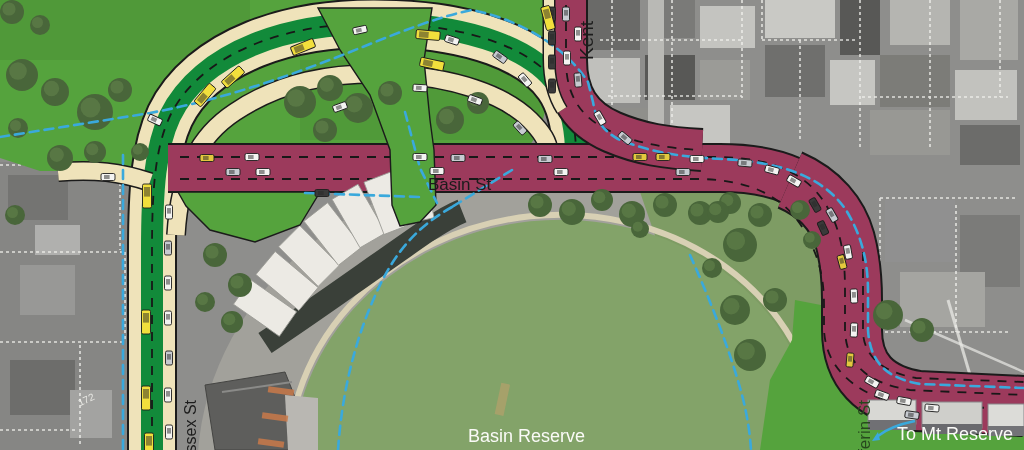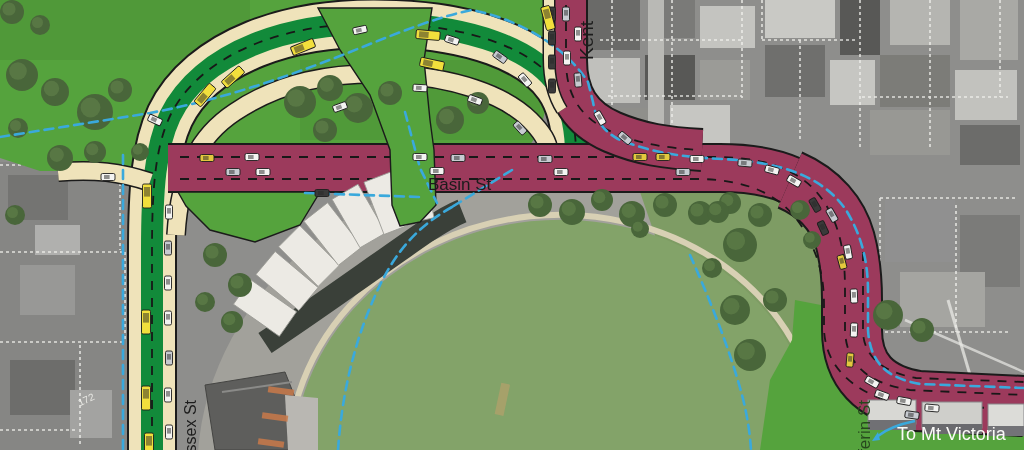--- a/index.html
+++ b/index.html
@@ -551,15 +551,16 @@
           <rect x="-12" y="-4.5" width="24" height="9" rx="1.5" fill="#f2df3c" stroke="#1d1d1d" stroke-width="0.9"></rect>
           <rect x="-9" y="-3" width="9.600000000000001" height="6" fill="rgba(40,40,40,.5)"></rect>
         </g>
       </g>
 </svg>
 
   <div class="lbl lbl-dark" style="left:428px;top:176px;font-size:17px;">Basin St</div>
   <div class="lbl lbl-dark lbl-v" style="left:577px;top:60px;font-size:19px;">Kent</div>
   <div class="lbl lbl-dark lbl-v" style="left:183px;top:472px;font-size:16px;">Sussex St</div>
   <div class="lbl lbl-v" style="left:856px;top:480px;font-size:17px;color:#27481e;">Dufferin St</div>
-  <div class="lbl lbl-white" style="left:897px;top:425px;font-size:18px;">To Mt Victoria</div>
+  <div class="lbl lbl-white" style="left:468px;top:427px;font-size:18px;">Basin Reserve</div>
+  <div class="lbl lbl-white" style="left:897px;top:425px;font-size:18px;">To Mt Reserve</div>
   <div class="lbl" style="left:78px;top:395px;font-size:10px;color:#f5f5f0;opacity:.85;transform:rotate(-25deg);">172</div>
 </div>
 
 </body></html>

